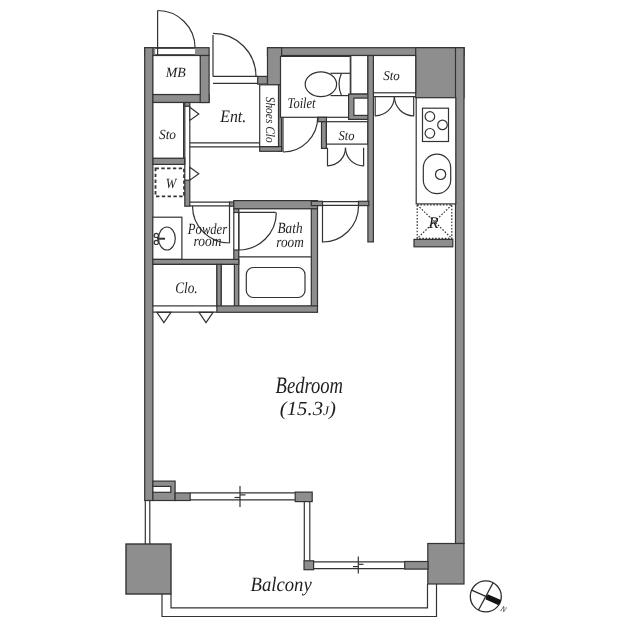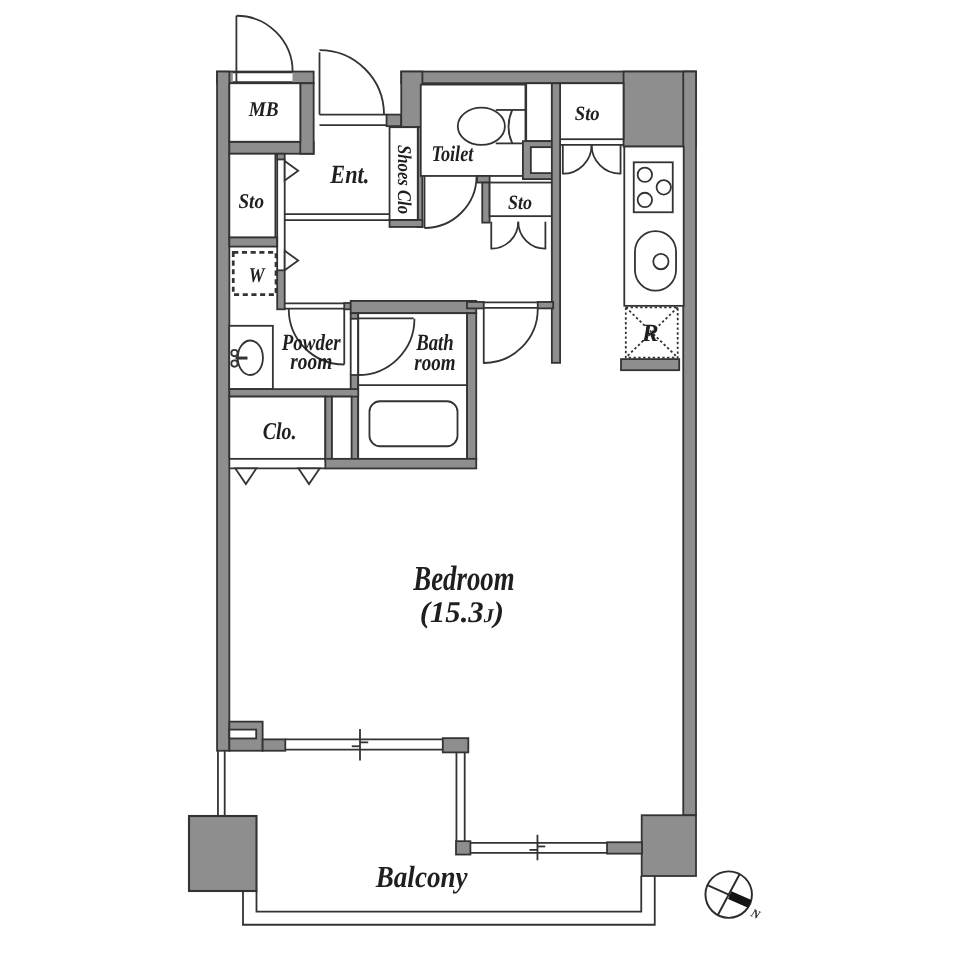--- a/index.html
+++ b/index.html
@@ -1,17 +1,17 @@
 <!DOCTYPE html>
 <html><head>
 <meta charset="utf-8">
 <style>
   html,body{margin:0;padding:0;background:#fff;-webkit-font-smoothing:antialiased;}
   text{text-rendering:geometricPrecision;}
-  #plan{width:508px;height:640px;position:relative;font-weight:bold;}
+  #plan{width:508px;height:640px;position:relative;}
   text{font-family:"Liberation Serif", serif;font-style:italic;fill:#1f1f1f;}
 </style>
 </head>
 <body>
 <div id="plan">
 <svg width="640" height="640" viewBox="0 0 640 640" xmlns="http://www.w3.org/2000/svg">
 <rect x="0" y="0" width="640" height="640" fill="#ffffff"></rect>
 <g stroke="#333333" stroke-width="1.2" fill="none">
 
 <g>

